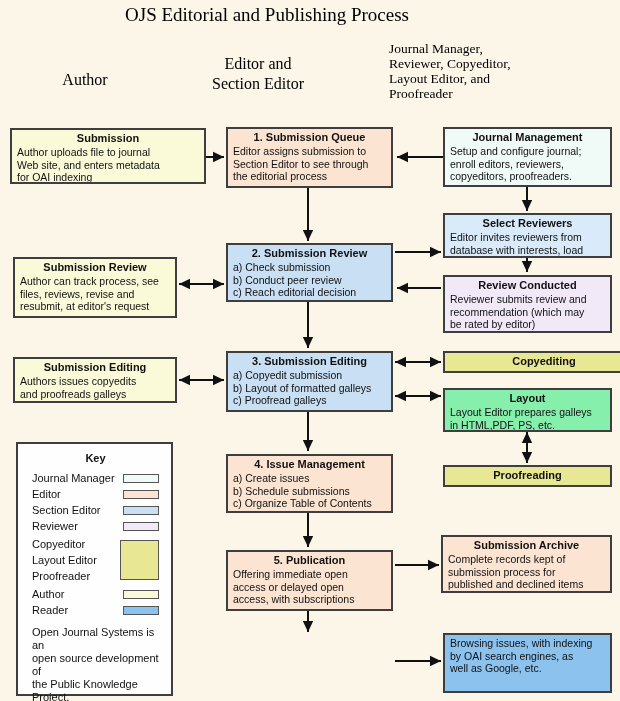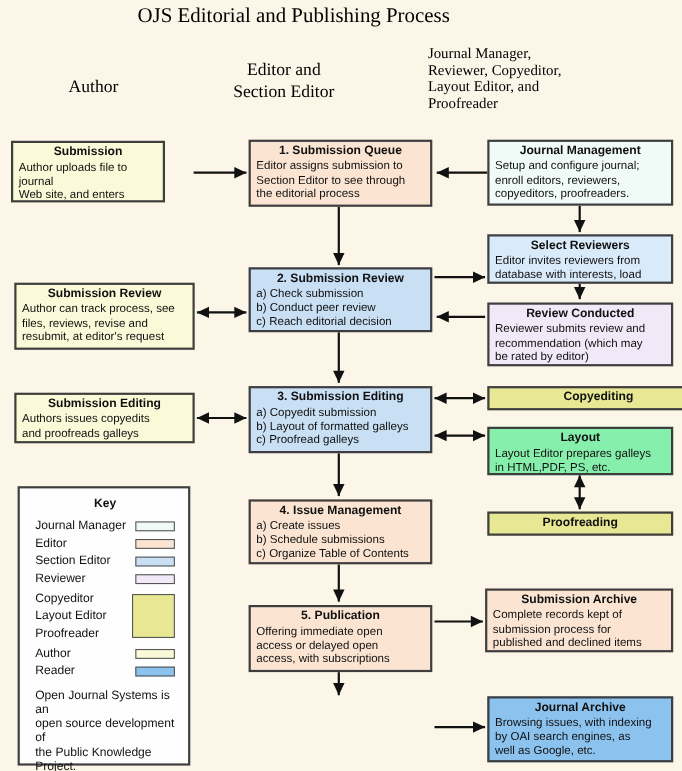--- a/index.html
+++ b/index.html
@@ -126,21 +126,21 @@
   <div class="page-title serif">OJS Editorial and Publishing Process</div>
 
   <div class="colhead serif h-author">Author</div>
   <div class="colhead serif h-editor">Editor and
 Section Editor</div>
   <div class="colhead serif h-roles">Journal Manager,
 Reviewer, Copyeditor,
 Layout Editor, and
 Proofreader</div>
 
-  <div class="box" style="left: 10px; top: 128px; width: 140px; height: 56px; background: rgb(251, 250, 216);">
+  <div class="box" style="left: 10px; top: 128px; width: 196px; height: 56px; background: rgb(251, 250, 216);">
     <div class="bt">Submission</div>
     <div class="bb">Author uploads file to journal
 Web site, and enters metadata
 for OAI indexing</div>
   </div>
 
   <div class="box" style="left: 226px; top: 127px; width: 167px; height: 61px; background: rgb(251, 229, 210);">
     <div class="bt">1. Submission Queue</div>
     <div class="bb">Editor assigns submission to
 Section Editor to see through
@@ -224,21 +224,20 @@
 
   <div class="box" style="left: 441px; top: 535px; width: 171px; height: 58px; background: rgb(251, 229, 210);">
     <div class="bt">Submission Archive</div>
     <div class="bb">Complete records kept of
 submission process for
 published and declined items</div>
   </div>
 
 
   <div class="box" style="left: 443px; top: 633px; width: 169px; height: 60px; background: rgb(140, 194, 238);">
-    <div class="bt">Journal Archive</div>
     <div class="bb">Browsing issues, with indexing
 by OAI search engines, as
 well as Google, etc.</div>
   </div>
 
   <div class="key">
     <div class="key-title">Key</div>
     <div class="key-row">
       <span>Journal Manager</span>
       <span class="sw" style="background: rgb(240, 250, 246);"></span>

